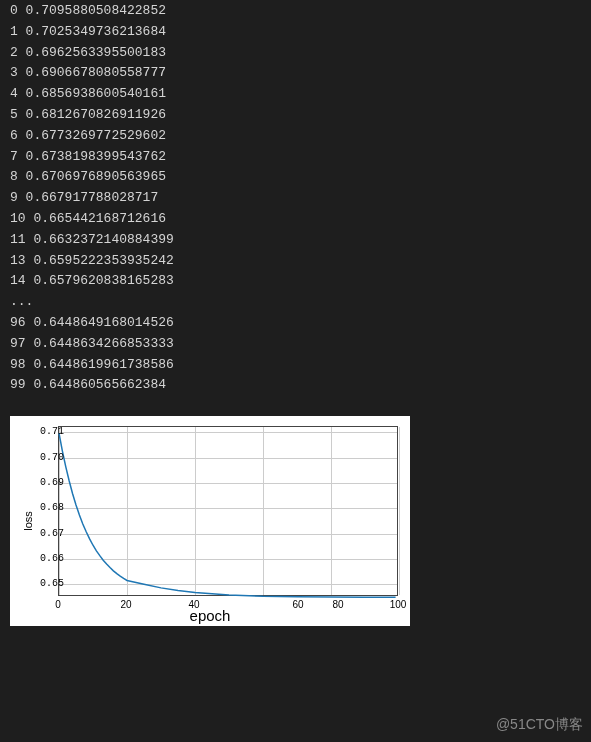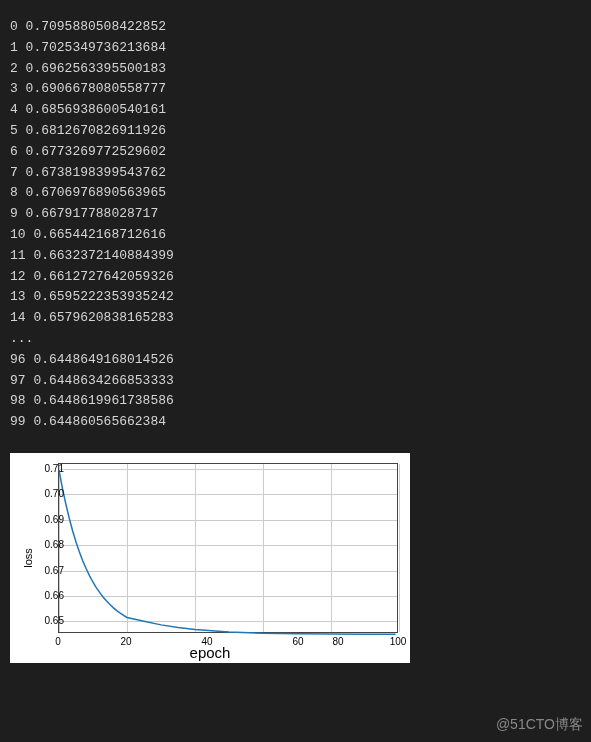--- a/index.html
+++ b/index.html
@@ -6,21 +6,21 @@
   body {
     background: #1e1e1e;
     width: 591px;
     height: 742px;
     font-family: Consolas, "Courier New", monospace;
     color: #d4d4d4;
     position: relative;
     overflow: hidden;
   }
   .console {
-    padding: 17px 5px 10px 10px;
+    padding: 1px 5px 10px 10px;
     font-size: 13px;
     line-height: 1.6;
   }
   .chart-container {
     background: #ffffff;
     margin: 10px 10px 0 10px;
     width: 400px;
     height: 210px;
     position: relative;
     font-family: Arial, sans-serif;
@@ -40,20 +40,21 @@
     background: #ccc;
   }
   .gridline-v { width: 1px; height: 100%; top: 0; }
   .gridline-h { height: 1px; width: 100%; left: 0; }
   .ytick {
     position: absolute;
     right: 346px;
     font-size: 10px;
     transform: translateY(-50%);
     color: #000;
+    font-family: Liberation Mono, monospace;
   }
   .xtick {
     position: absolute;
     top: 183px;
     font-size: 10px;
     transform: translateX(-50%);
     color: #000;
   }
   .xlabel {
     position: absolute;
@@ -98,21 +99,20 @@
       <div class="row">2 0.6962563395500183</div>
       <div class="row">3 0.6906678080558777</div>
       <div class="row">4 0.6856938600540161</div>
       <div class="row">5 0.6812670826911926</div>
       <div class="row">6 0.6773269772529602</div>
       <div class="row">7 0.6738198399543762</div>
       <div class="row">8 0.6706976890563965</div>
       <div class="row">9 0.667917788028717</div>
       <div class="row">10 0.665442168712616</div>
       <div class="row">11 0.6632372140884399</div>
-      <div class="row">12 0.6612727642059326</div>
       <div class="row">13 0.6595222353935242</div>
       <div class="row">14 0.6579620838165283</div>
     </div>
   <div class="row">...</div>
   <div id="lines-tail">
       <div class="row">96 0.6448649168014526</div>
       <div class="row">97 0.6448634266853333</div>
       <div class="row">98 0.6448619961738586</div>
       <div class="row">99 0.644860565662384</div>
     </div>
@@ -145,21 +145,21 @@
       <div class="ytick" style="top: 141.94px;">0.66</div>
       <div class="ytick" style="top: 116.567px;">0.67</div>
       <div class="ytick" style="top: 91.194px;">0.68</div>
       <div class="ytick" style="top: 65.8209px;">0.69</div>
       <div class="ytick" style="top: 40.4478px;">0.70</div>
       <div class="ytick" style="top: 15.0746px;">0.71</div>
     </div>
   <div id="xticks">
       <div class="xtick" style="left: 48px;">0</div>
       <div class="xtick" style="left: 116px; text-align: center;">20</div>
-      <div class="xtick" style="left: 184px; margin-left: 13px;">40</div>
+      <div class="xtick" style="left: 184px;">40</div>
       <div class="xtick" style="left: 252px; margin-left: 36px;">60</div>
       <div class="xtick" style="left: 320px; margin-left: 8px;">80</div>
       <div class="xtick" style="left: 388px;">100</div>
     </div>
   <div class="xlabel">epoch</div>
 </div>
 
 <div class="watermark">@51CTO博客</div>
 
 </body></html>

